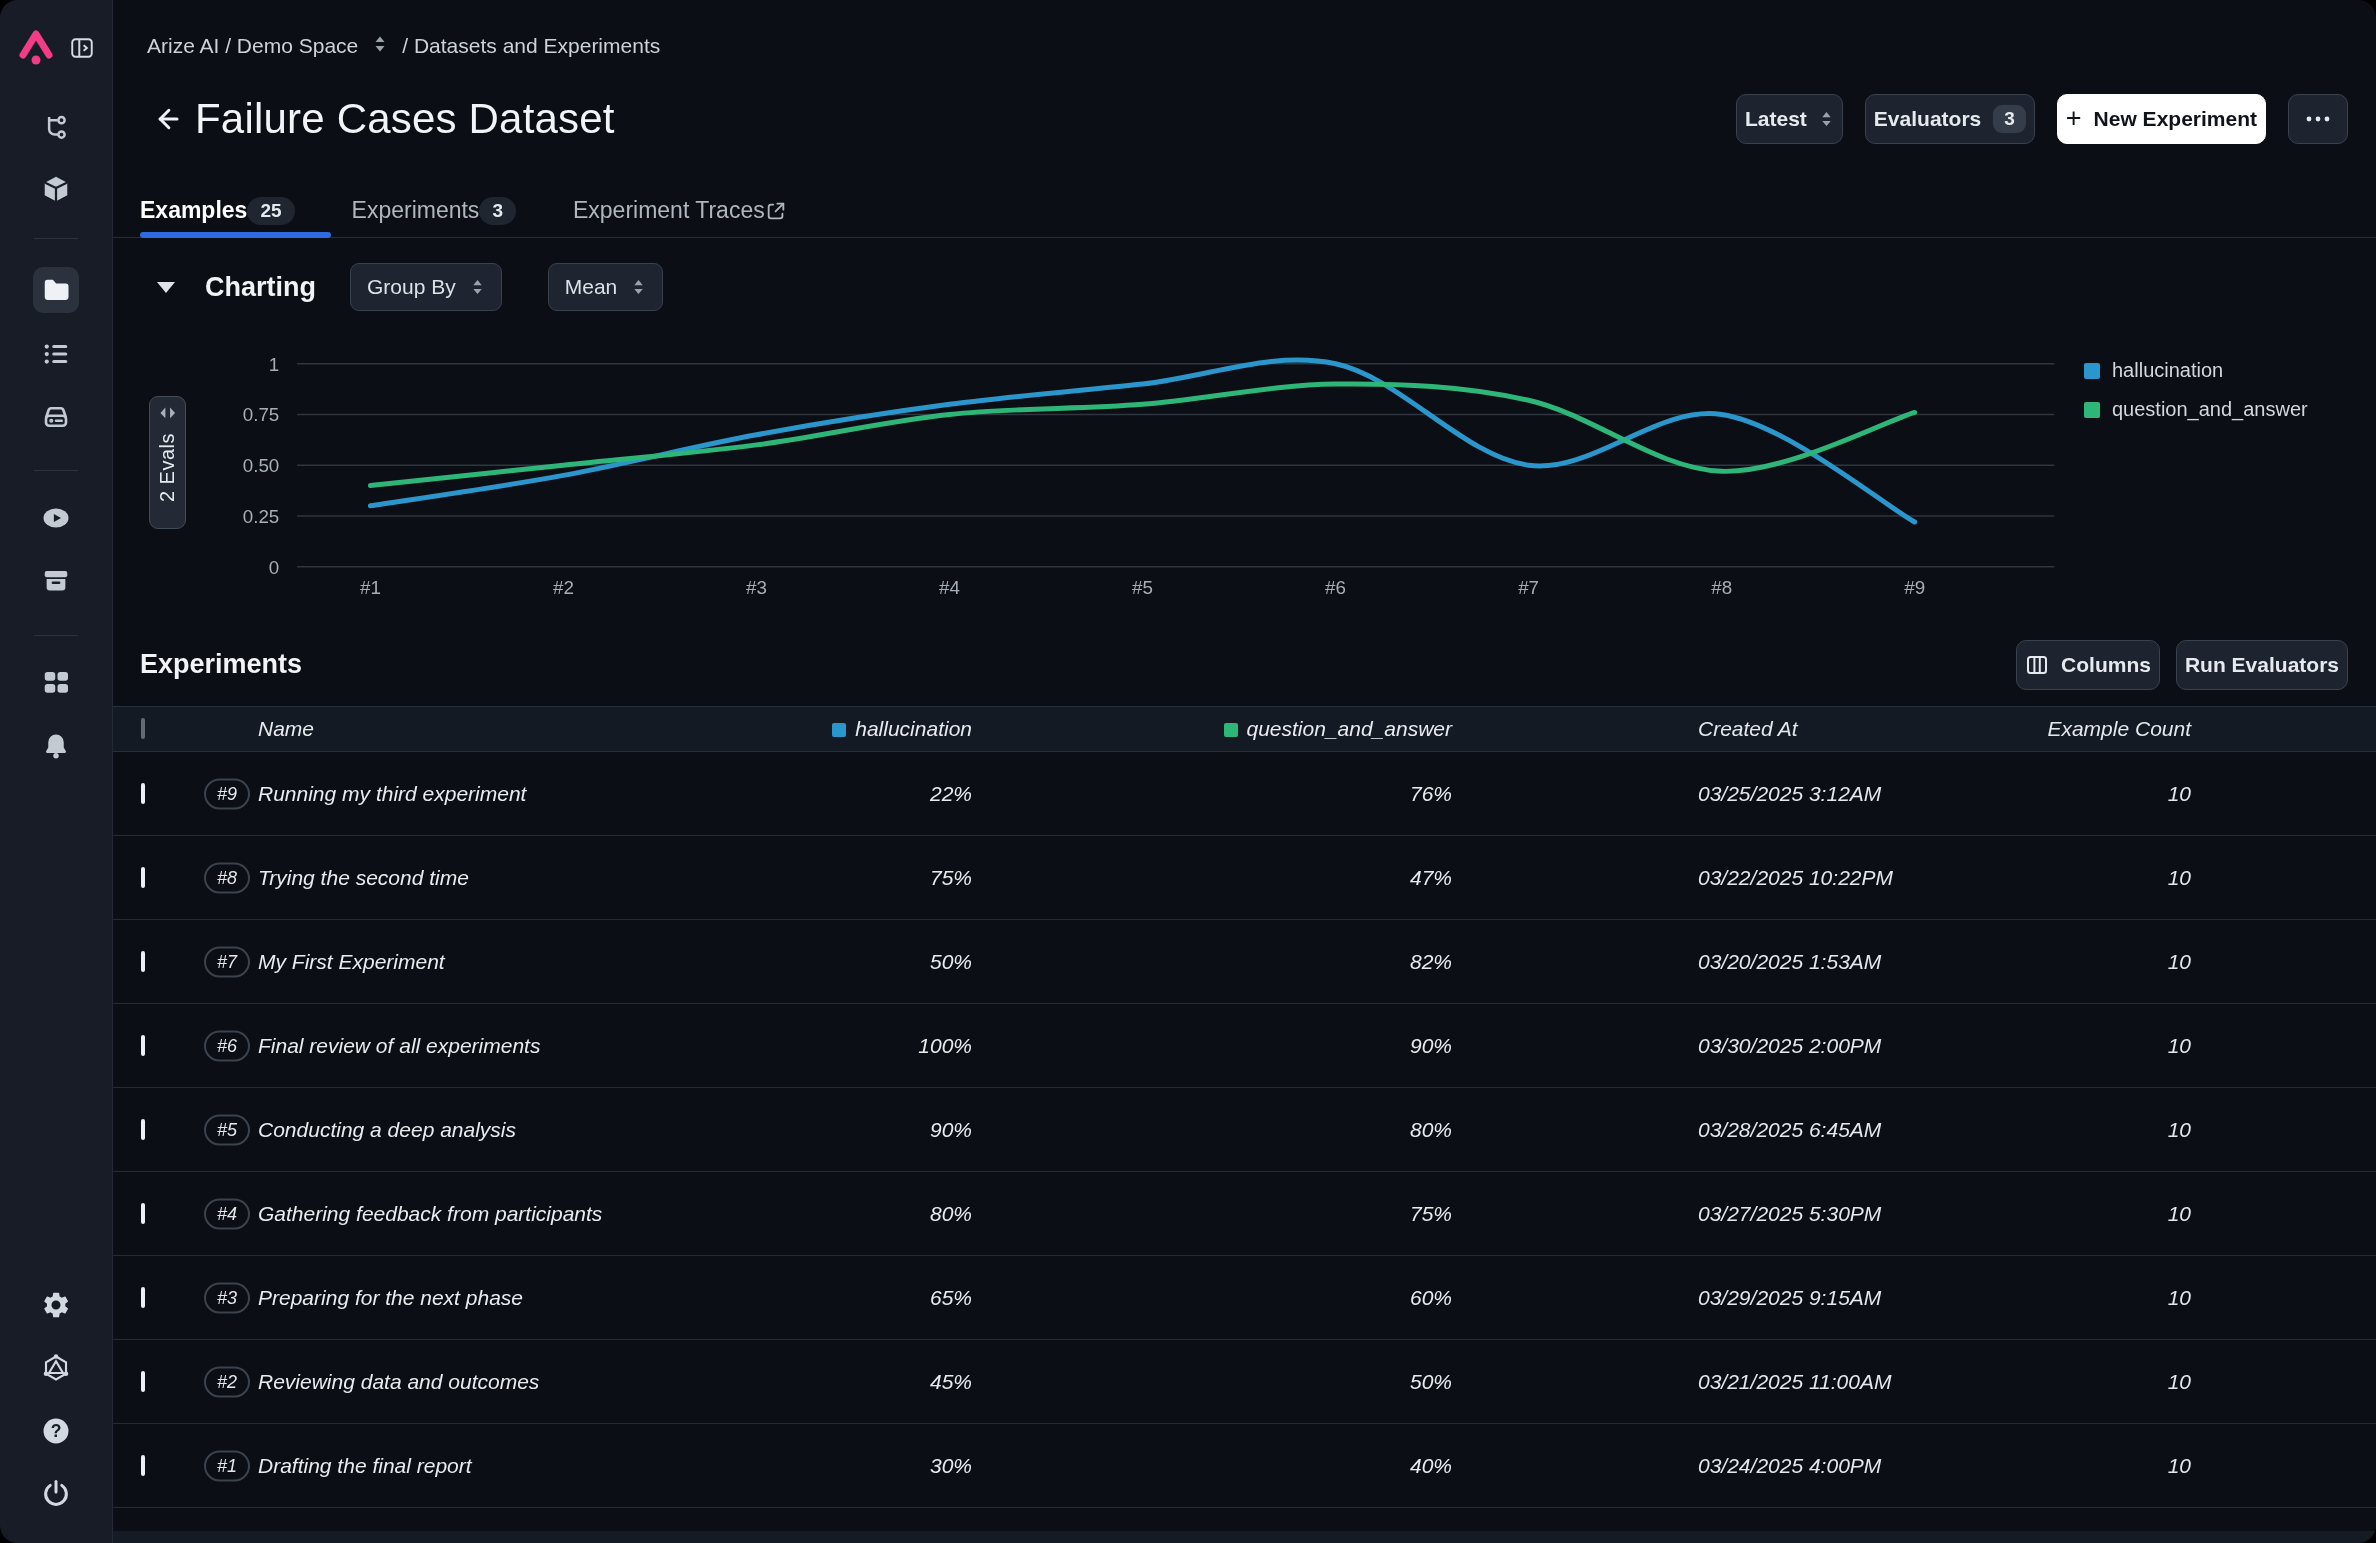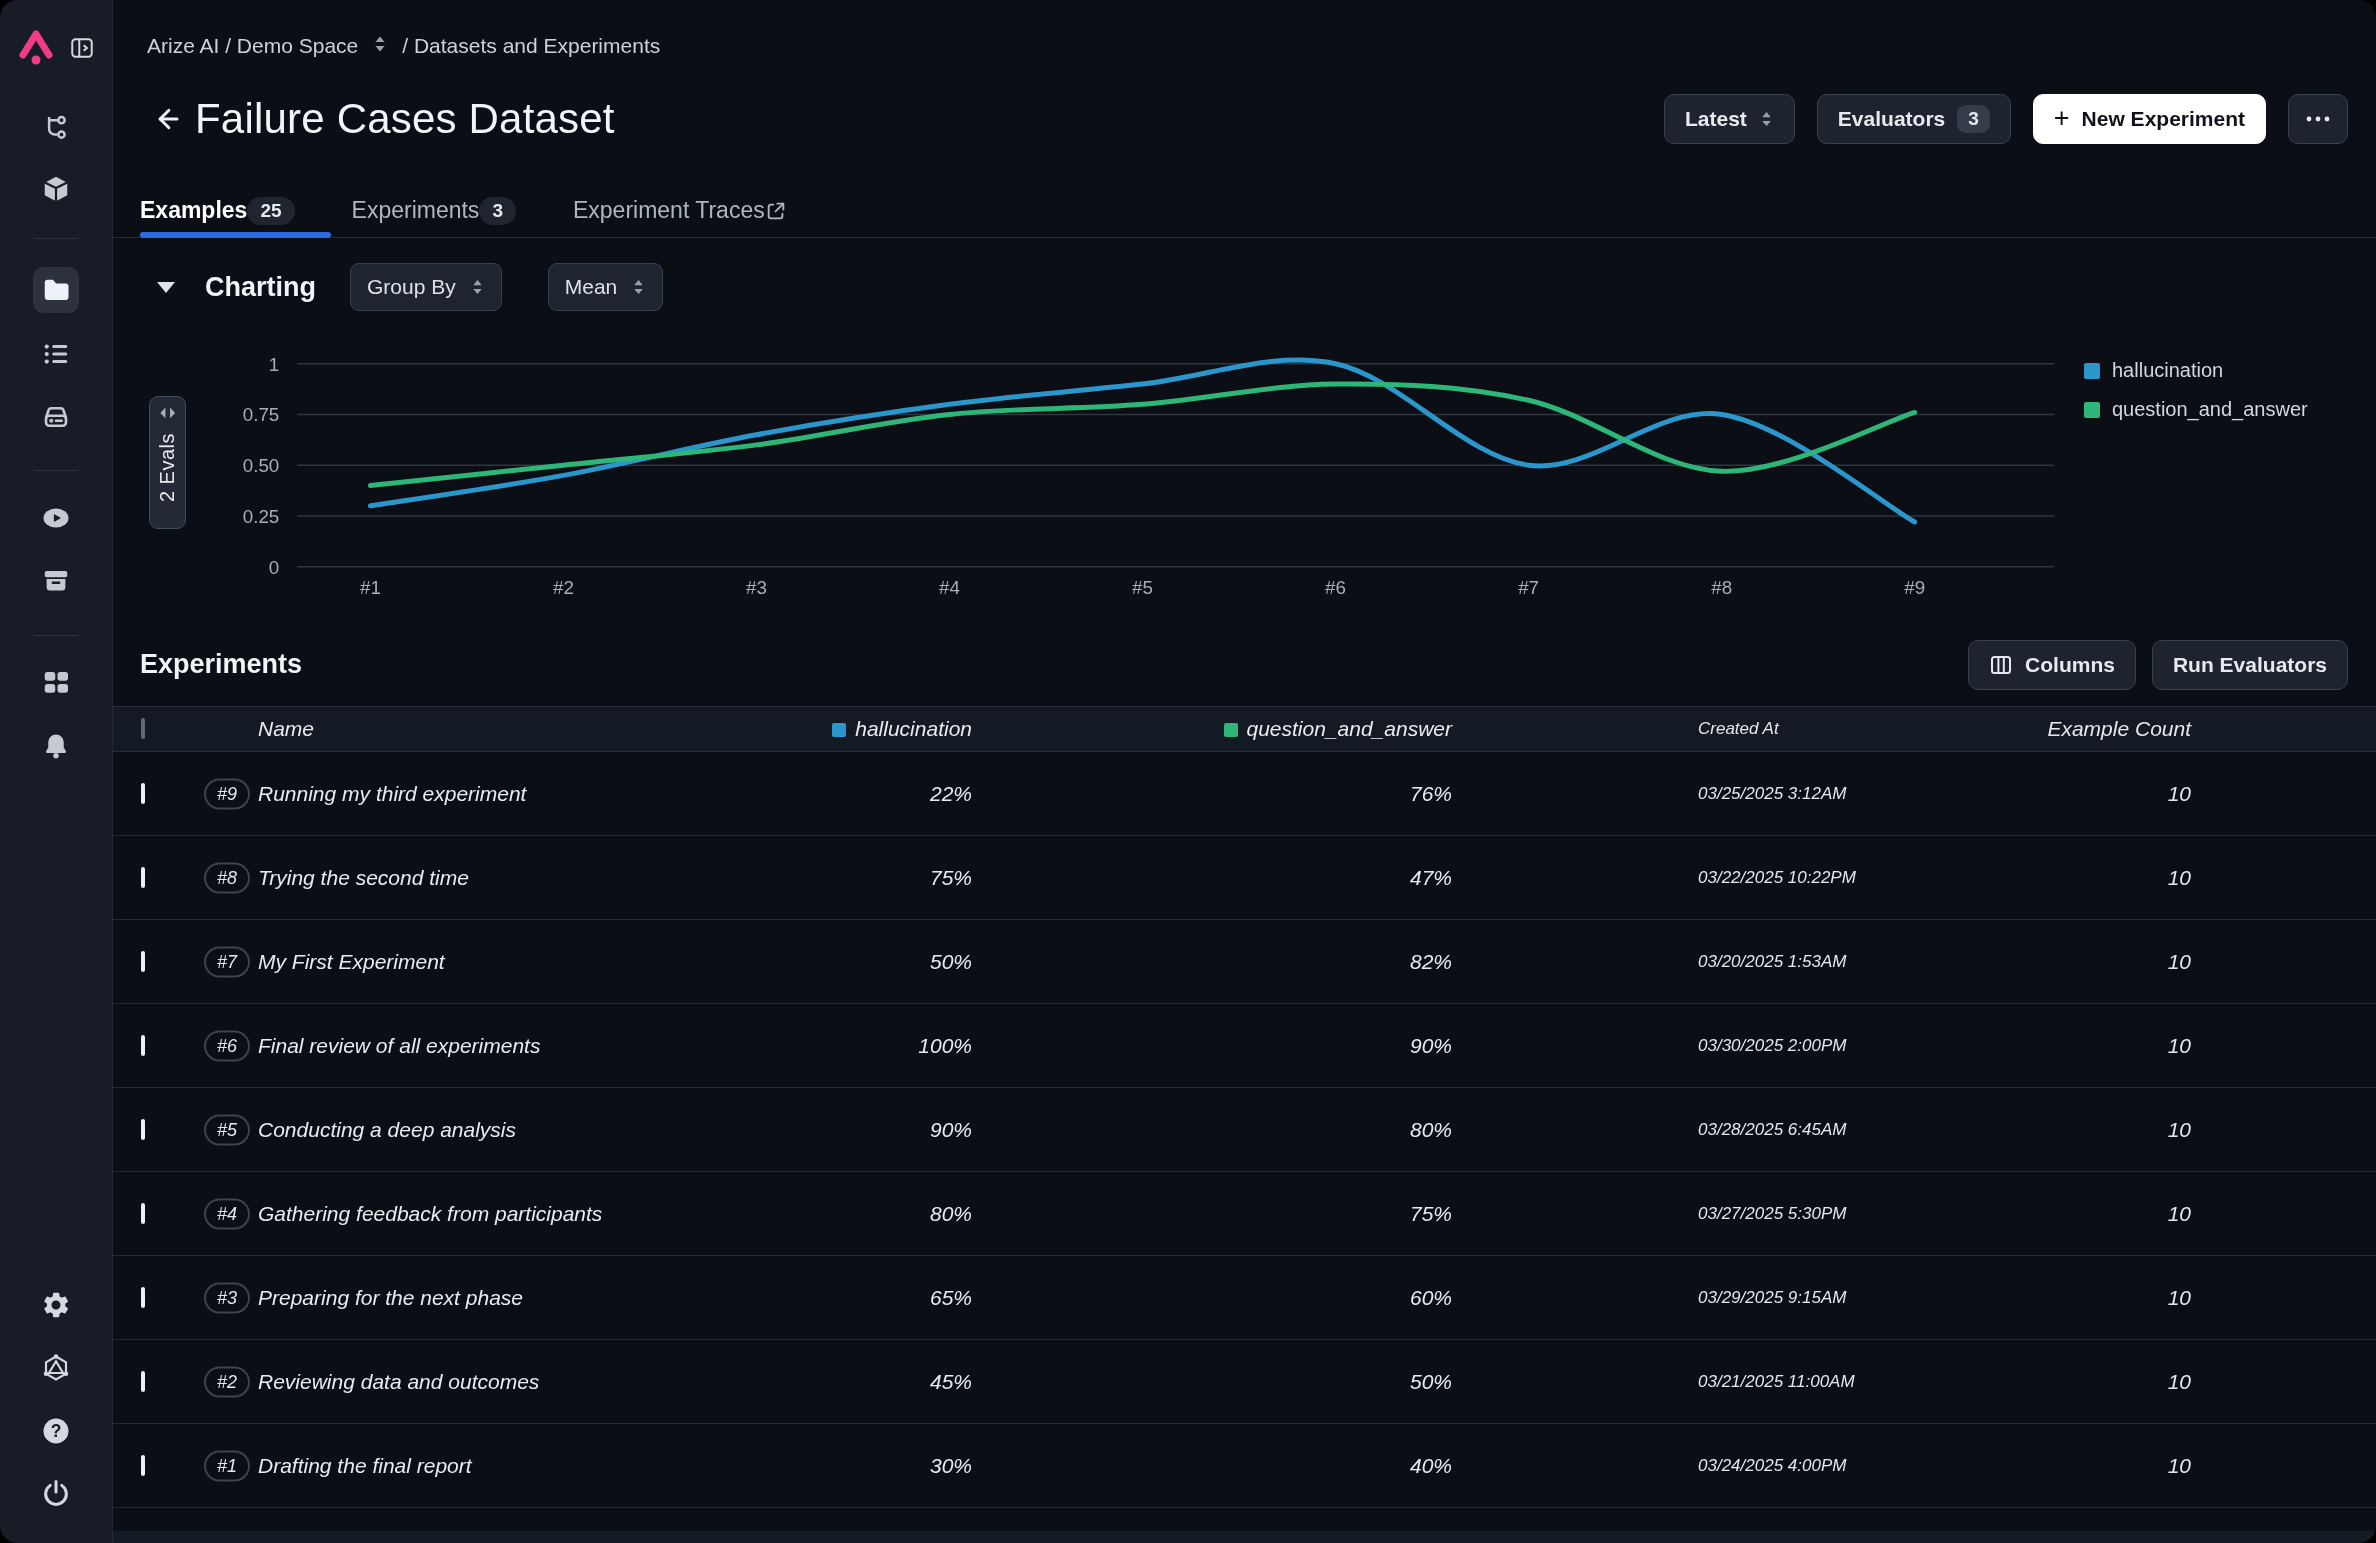--- a/index.html
+++ b/index.html
@@ -15,21 +15,21 @@
   .snav svg { width:30px; height:30px; }
 
   
   .main { position:absolute; left:113px; top:0; right:0; bottom:0; }
 
   .breadcrumb-row { position:absolute; top:34px; left:34px; display:flex; align-items:center; gap:14px; color:#ccd2d9; font-size:21px; }
   .title-row { position:absolute; top:91px; left:34px; right:28px; height:55px; display:flex; align-items:center; }
   .back-btn { width:40px; height:40px; display:flex; align-items:center; justify-content:center; cursor:pointer; }
   .page-title { font-size:42px; font-weight:400; color:#f2f4f7; letter-spacing:0.2px; margin-left:8px; }
   .title-actions { margin-left:auto; display:flex; align-items:center; gap:22px; }
-  .btn { height:50px; display:flex; align-items:center; gap:12px; padding:0 20px; background:#1d2430; border:1px solid #3a424e; border-radius:10px; color:#e6eaee; font-size:21px; font-weight:600; cursor:pointer; }
+  .btn { height:50px; display:flex; align-items:center; gap:12px; padding:0 8px; background:#1d2430; border:1px solid #3a424e; border-radius:10px; color:#e6eaee; font-size:21px; font-weight:600; cursor:pointer; }
   .btn .count-pill { background:#353d4b; border-radius:9px; padding:3px 11px; font-size:19px; }
   .btn.primary { background:#ffffff; border-color:#ffffff; color:#10141a; }
   .btn.icon-only { padding:0 16px; }
 
   .tabs-row { position:absolute; top:184px; left:0; right:0; height:54px; border-bottom:1px solid #262d38; }
   .tabs { position:absolute; left:27px; top:0; display:flex; gap:57px; height:53px; align-items:center; }
   .tab { display:flex; align-items:center; font-size:23px; color:#aeb6c0; cursor:pointer; position:relative; height:100%;justify-content:center; }
   .tab.active { color:#ffffff; font-weight:600; }
   .tab .tab-badge { background:#20262f; border-radius:15px; padding:3px 13px; font-size:19px; color:#e6eaee; font-weight:600; }
   .tab-underline { position:absolute; left:27px; bottom:-1px; width:191px; height:6px; border-radius:3px; }
@@ -60,21 +60,21 @@
   .hcell { font-size:20px; color:#b4bcc5; }
   .hcell .sq { display:inline-block; width:14px; height:14px; border-radius:2px; vertical-align:-1px; margin-right:9px; }
   .c-check { left:28px; }
   .checkbox { width:26px; height:26px; border:2px solid #eef1f4; border-radius:6px; background:transparent; cursor:pointer; }
   .thead .checkbox { border-color:#626a75; }
   .c-badge { left:91px; }
   .row-badge { display:inline-block; border:2px solid #3b434e; border-radius:16px; padding:3px 11px; font-size:18px; color:#e4e8ec; }
   .c-name { left:145px; font-size:21px; color:#e9ecef; }
   .c-hall { right:1404px; font-size:21px; color:#e9ecef; }
   .c-qa { right:924px; font-size:21px; color:#e9ecef; }
-  .c-created { left:1585px; font-size:17px; color:#e4e8ec; }
+  .c-created { left:1585px; font-size:21px; color:#e4e8ec; }
   .c-count { right:185px; font-size:21px; color:#e4e8ec; }
   .table-footer { position:absolute; left:0; right:0; bottom:0; height:12px; background:#151b24; }
 
   text { font-family:"Liberation Sans", sans-serif; }
 </style>
 </head>
 <body>
 
 <div class="window">
 

